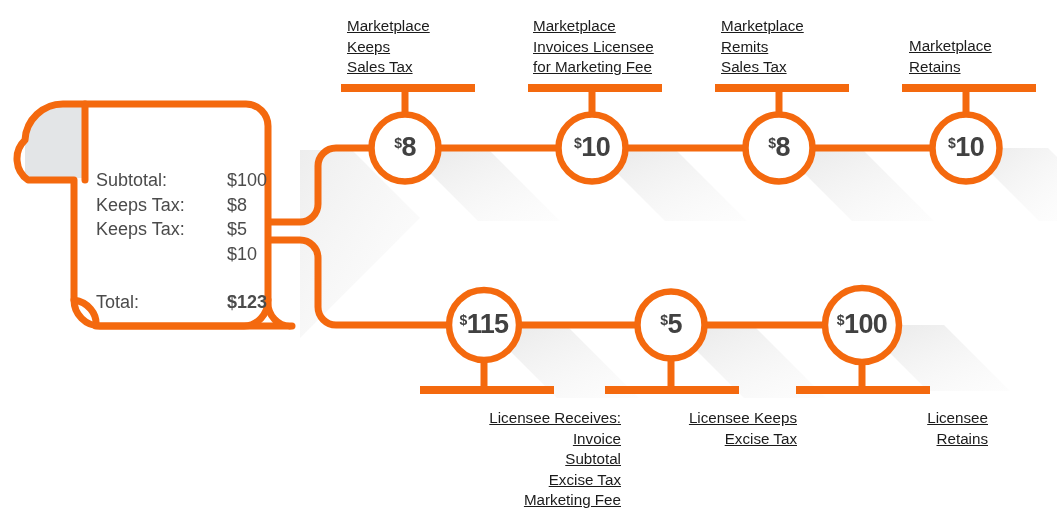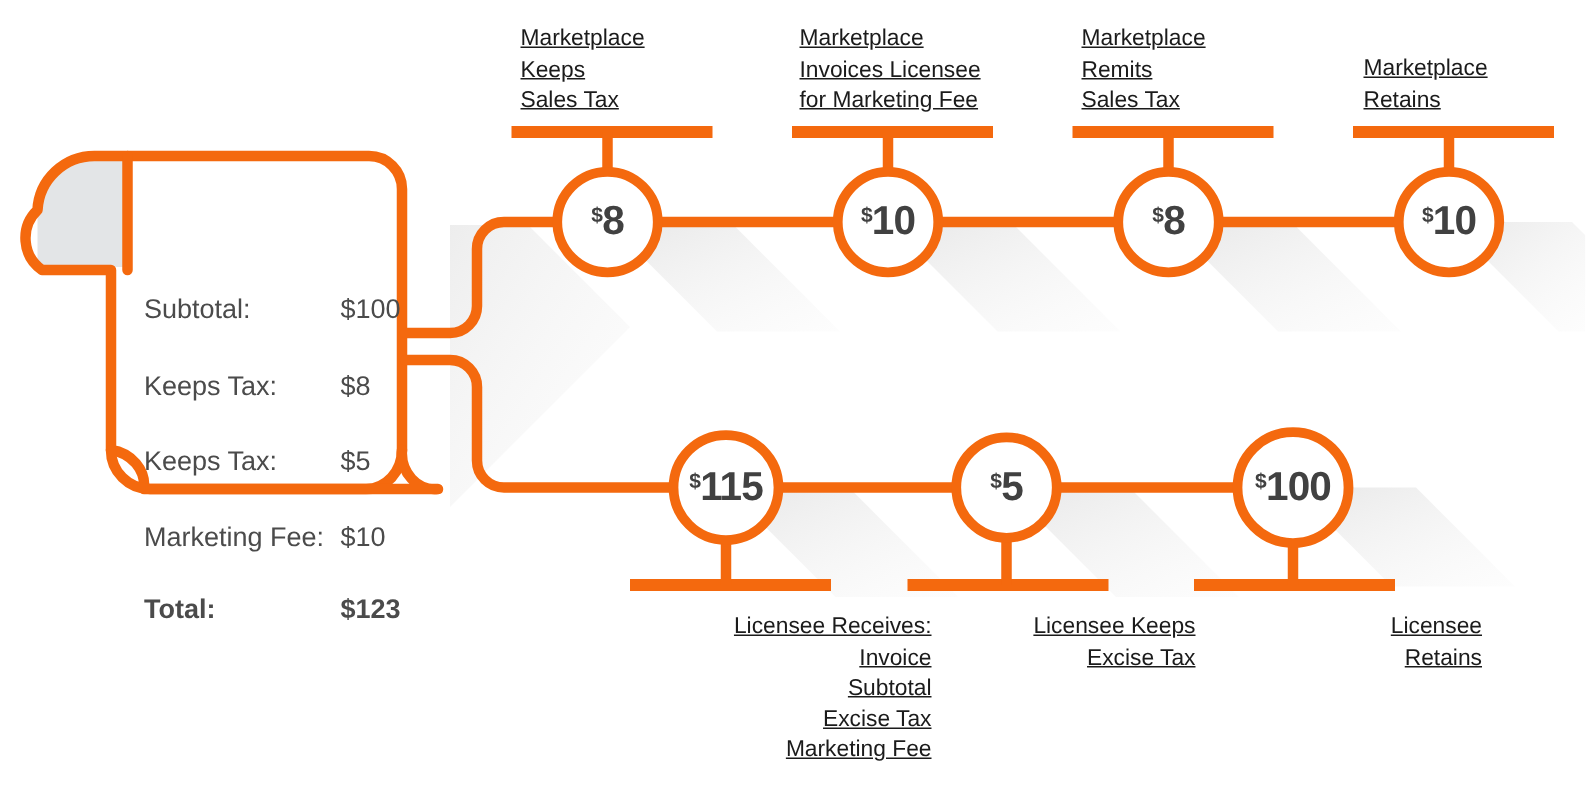--- a/index.html
+++ b/index.html
@@ -54,26 +54,25 @@
     left: 96px;
     top: 168px;
     width: 190px;
   }
   .invoice-row {
     position: relative;
     height: 24.5px;
     font-size: 18px;
     color: #4b4b4b;
     line-height: 24.5px;
-    margin-top: 26px;
   }
   .invoice-row .lbl { position: absolute; left: 0; top: 0; }
   .invoice-row .val { position: absolute; left: 131px; top: 0; }
   .invoice-row.total { margin-top: 24px; font-weight: bold; }
-  .invoice-row.total .lbl { font-weight: bold; text-align: center; }
+  .invoice-row.total .lbl { font-weight: normal; text-align: center; }
   .invoice-row.total .val { left: 131px; font-weight: bold; }
 
   
   .node-amount {
     position: absolute;
     width: 70px;
     text-align: center;
     color: #414141;
     font-weight: bold;
     line-height: 1;
@@ -216,21 +215,20 @@
       </div>
       <div class="invoice-row">
         <span class="lbl">Keeps Tax:</span>
         <span class="val">$8</span>
       </div>
       <div class="invoice-row">
         <span class="lbl">Keeps Tax:</span>
         <span class="val">$5</span>
       </div>
       <div class="invoice-row">
-        <span class="lbl">Marketing Fee:</span>
         <span class="val">$10</span>
       </div>
       <div class="invoice-row total">
         <span class="lbl">Total:</span>
         <span class="val">$123</span>
       </div>
     </div>
 
     <div class="node-amount" style="left:370px; top:134px;">
       <span class="cur">$</span><span class="num">8</span>

